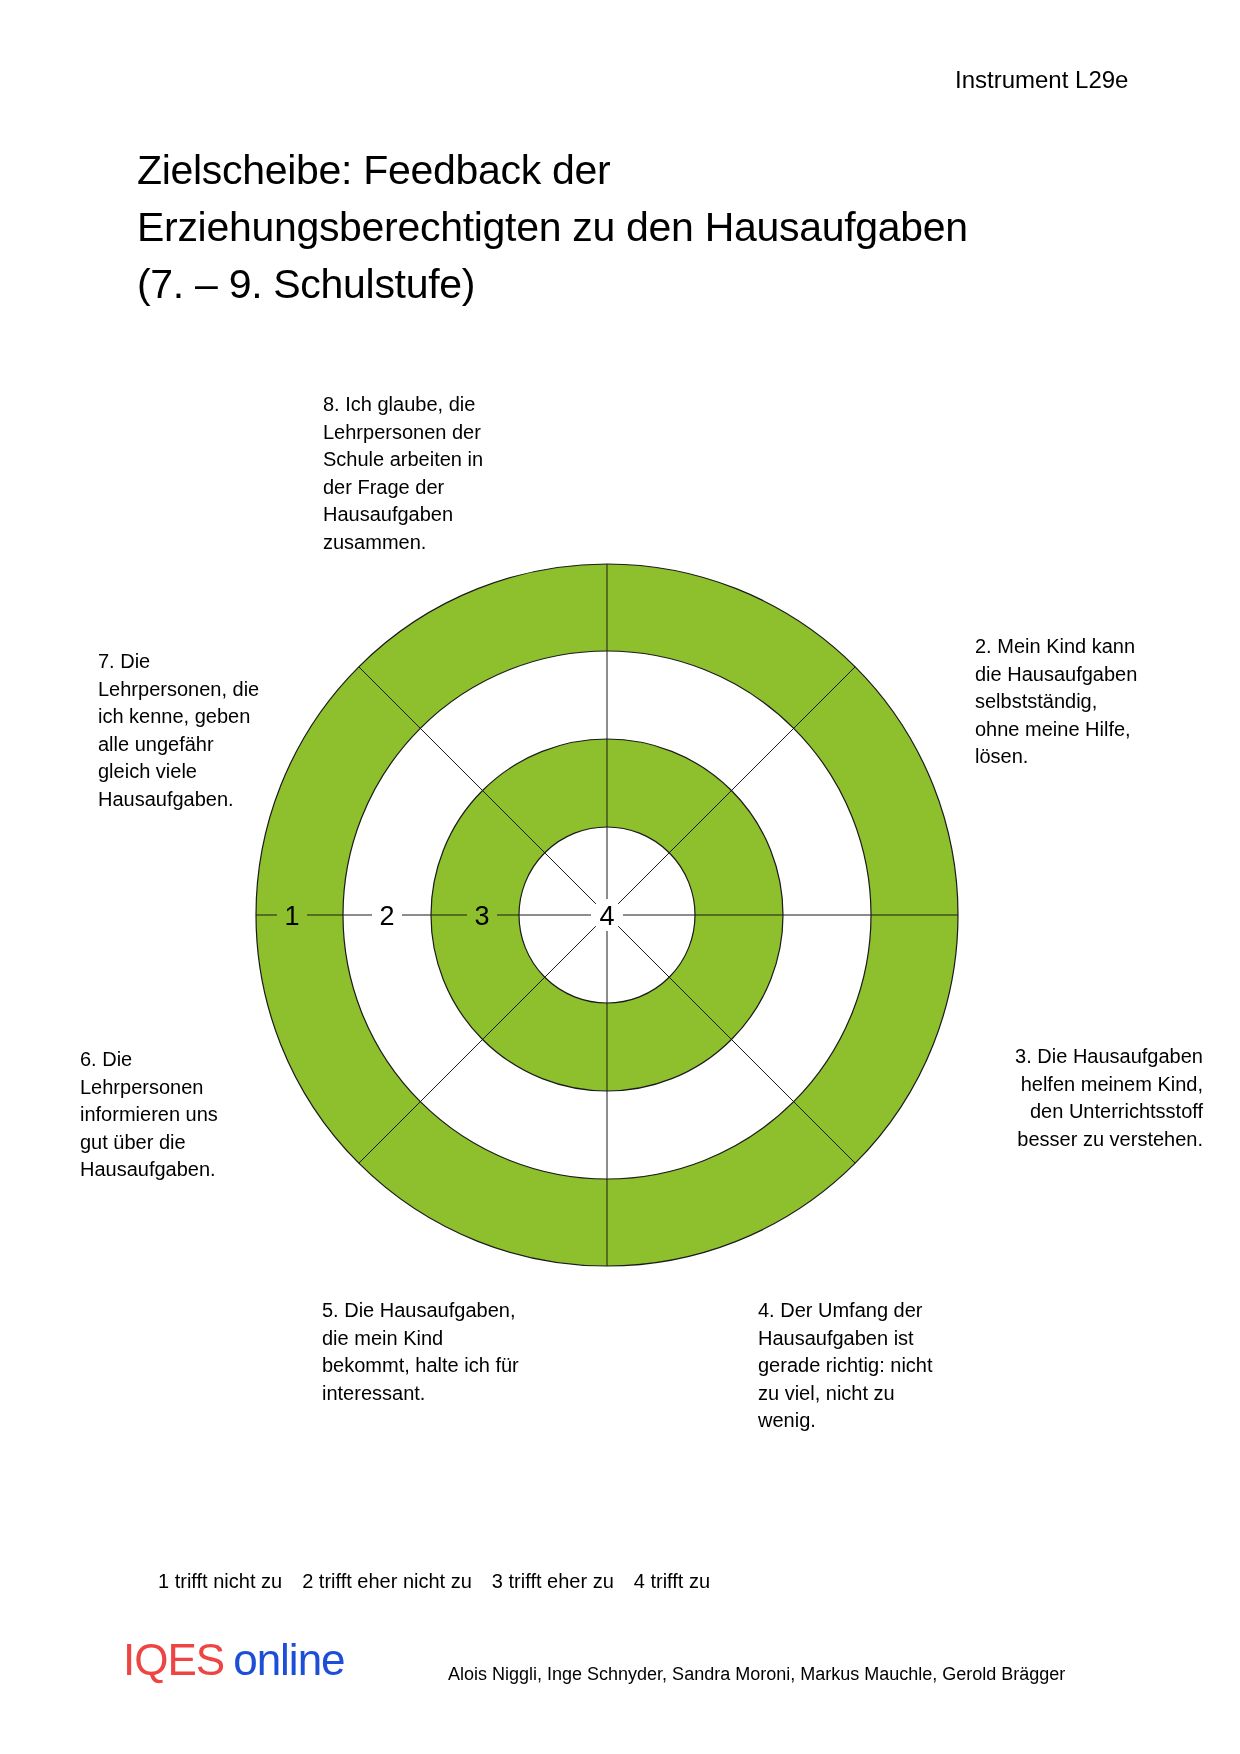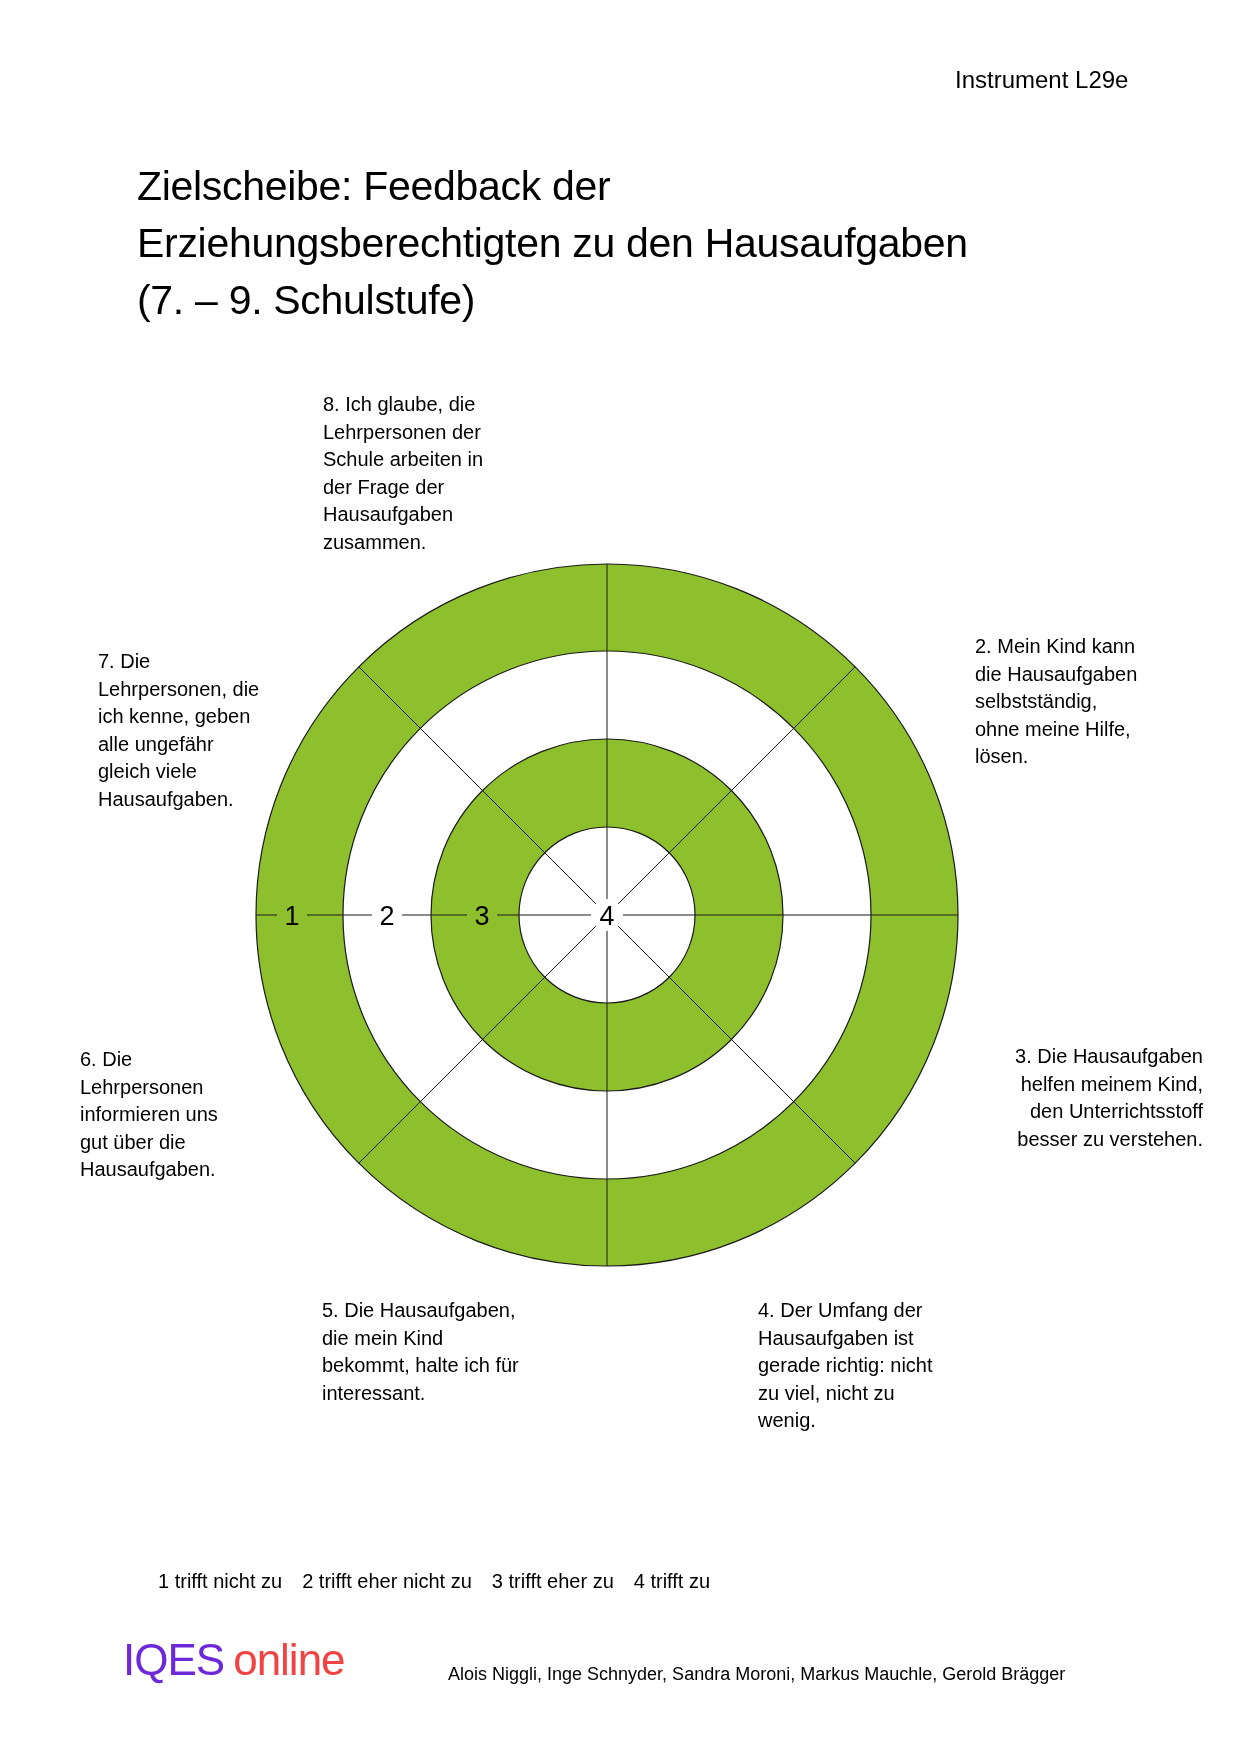--- a/index.html
+++ b/index.html
@@ -3,21 +3,21 @@
 <meta charset="utf-8">
 <style>
   html,body{margin:0;padding:0;}
   body{background:#e8e8e8;font-family:"Liberation Sans","DejaVu Sans",sans-serif;}
   .page{
     position:relative;width:1240px;height:1754px;margin:0 auto;
     background:#ffffff;overflow:hidden;color:#000;
   }
   .doc-ref{position:absolute;left:955px;top:66px;font-size:24px;}
   .title{
-    position:absolute;left:137px;top:158px;width:980px;
+    position:absolute;left:137px;top:142px;width:980px;
     font-size:41px;line-height:57px;font-weight:400;letter-spacing:-0.3px;
   }
   .statement{position:absolute;font-size:20px;line-height:27.5px;}
   .s1{left:732px;top:391px;width:200px;}
   .s2{left:975px;top:633px;width:200px;}
   .s3{left:978px;top:1043px;width:225px;text-align:right;}
   .s4{left:758px;top:1297px;width:215px;}
   .s5{left:322px;top:1297px;width:245px;}
   .s6{left:80px;top:1046px;width:170px;}
   .s7{left:98px;top:648px;width:185px;}
@@ -87,17 +87,17 @@
   </div>
 
   <div class="legend">
     <span>1 trifft nicht zu</span>
     <span>2 trifft eher nicht zu</span>
     <span>3 trifft eher zu</span>
     <span>4 trifft zu</span>
   </div>
 
   <div class="footer-logo">
-    <span class="brand-main" style="color: #6d28d9;">IQES</span><span class="brand-sub" style="color: #ef4444;">online</span>
+    <span class="brand-main" style="color: #ef4444;">IQES</span><span class="brand-sub" style="color: #1d4ed8;">online</span>
   </div>
   <div class="authors">Alois Niggli, Inge Schnyder, Sandra Moroni, Markus Mauchle, Gerold Brägger</div>
 
 </div>
 
 </body></html>

